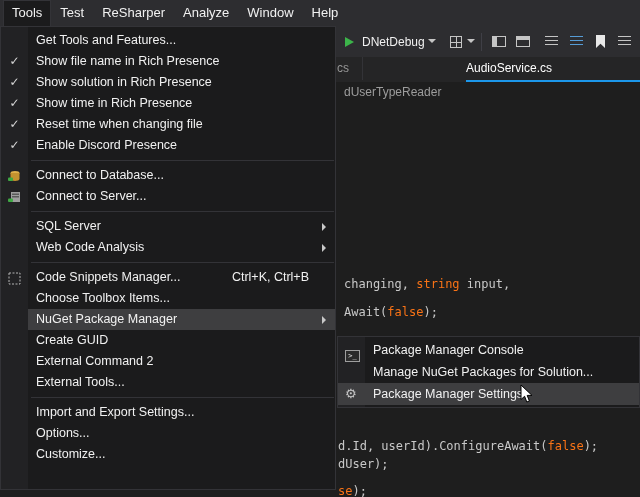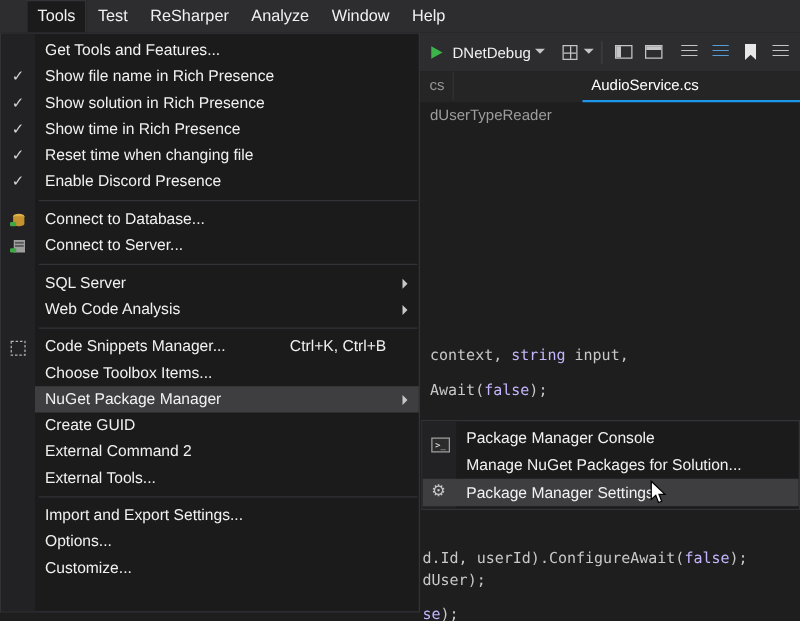--- a/index.html
+++ b/index.html
@@ -1,50 +1,50 @@
 <!DOCTYPE html>
 <html><head>
 <meta charset="utf-8">
 <style>
   *{margin:0;padding:0;box-sizing:border-box}
   html,body{width:640px;height:497px;overflow:hidden;background:#1e1e1e;
     font-family:"Liberation Sans",sans-serif;}
   
   .menubar{position:absolute;top:0;left:0;right:0;height:26px;background:#2d2d30;
-    display:flex;align-items:flex-end;padding-left:21px;z-index:5}
+    display:flex;align-items:flex-end;padding-left:3px;z-index:5}
   .mb-item{padding:0 9px;line-height:26px;font-size:13px;color:#f1f1f1;cursor:default}
   .mb-item.active{background:#1b1b1c;box-shadow:inset 1px 0 #333337,inset -1px 0 #333337,inset 0 1px #333337}
   
   .toolbar{position:absolute;top:26px;left:0;right:0;height:31px;background:#2d2d30}
   .tb-abs{position:absolute}
   .play{width:0;height:0;border-top:5px solid transparent;border-bottom:5px solid transparent;border-left:9px solid #3cb44a}
   .tb-label{font-size:12px;color:#f1f1f1;line-height:16px}
   .caret{width:0;height:0;border-left:4px solid transparent;border-right:4px solid transparent;border-top:4px solid #c5c5c5}
   .vsep{width:1px;height:18px;background:#3f3f46}
   .icon-grid{width:12px;height:12px;border:1px solid #c5c5c5;
     background:linear-gradient(#c5c5c5,#c5c5c5) 5px 0/1px 100% no-repeat,
                linear-gradient(#c5c5c5,#c5c5c5) 0 5px/100% 1px no-repeat}
   .icon-pane{width:14px;height:11px;border:1px solid #c5c5c5;background:linear-gradient(90deg,#c5c5c5 0 4px,transparent 4px)}
   .icon-pane2{width:14px;height:11px;border:1px solid #c5c5c5;background:linear-gradient(#c5c5c5 0 3px,transparent 3px)}
   .icon-lines{width:13px;height:11px;background:repeating-linear-gradient(to bottom,#c5c5c5 0 1px,transparent 1px 4px)}
   .icon-lines-b{width:13px;height:11px;background:repeating-linear-gradient(to bottom,#569cd6 0 1px,transparent 1px 4px)}
   .icon-flag{width:9px;height:13px;background:#e8e8e8;
     clip-path:polygon(0 0,100% 0,100% 100%,50% 68%,0 100%)}
   
   .tabbar{position:absolute;top:57px;left:0;right:0;height:25px;background:#252526}
-  .tab{position:absolute;top:0;height:23px;line-height:23px;text-align:center;font-size:12px;color:#969696;
+  .tab{position:absolute;top:0;height:23px;line-height:23px;font-size:12px;color:#969696;
     border-right:1px solid #333337;white-space:nowrap;overflow:hidden}
   .tab.active{color:#ffffff;border-right:none}
   .tab-underline{position:absolute;top:23px;left:466px;right:0;height:2px;background:#1c97ea}
   
   .breadcrumb{position:absolute;top:82px;left:0;right:0;height:20px;background:#1e1e1e}
   .breadcrumb span{position:absolute;left:344px;line-height:20px;font-size:12px;color:#9d9d9d}
   
   .code{position:absolute;font-family:"DejaVu Sans Mono",monospace;font-size:12px;color:#c8c8c8;white-space:pre;z-index:1}
-  .kw{color:#c4b5fd}
+  .kw{color:#f97316}
   
   .menu{position:absolute;top:26px;left:0;width:336px;height:464px;background:#1b1b1c;
     border:1px solid #333337;z-index:10;padding:3px 0;font-size:12.5px;color:#f1f1f1}
   .menu::before{content:"";position:absolute;left:0;top:0;bottom:0;width:27px;background:#222224}
   .mi{position:relative;height:21px;line-height:21px;padding-left:35px;padding-right:5px;white-space:nowrap;cursor:default}
   .mi.hl{background:linear-gradient(90deg,rgba(0,0,0,0) 0 27px,#3e3e40 27px 100%)}
   .check{position:absolute;left:0;top:0;width:27px;text-align:center;color:#d7d7d7;
     font-family:"DejaVu Sans",sans-serif;font-size:12px}
   .mic{position:absolute;left:7px;top:4px}
   .shortcut{position:absolute;right:26px;top:0}
@@ -115,21 +115,21 @@
 <div class="tabbar">
   <div class="tab" style="left:337px;width:26px">cs</div>
   <div class="tab active" style="left:466px;width:100px">AudioService.cs</div>
   <div class="tab-underline"></div>
 </div>
 
 <div class="breadcrumb">
   <span>dUserTypeReader</span>
 </div>
 
-<div class="code" style="left:344px;top:277px"><span>context, </span><span class="kw">string</span><span> input,</span></div>
+<div class="code" style="left:344px;top:277px"><span>changing, </span><span class="kw">string</span><span> input,</span></div>
 <div class="code" style="left:344px;top:305px"><span>Await(</span><span class="kw">false</span><span>);</span></div>
 <div class="code" style="left:338px;top:439px"><span>d.Id, userId).ConfigureAwait(</span><span class="kw">false</span><span>);</span></div>
 <div class="code" style="left:338px;top:457px"><span>dUser);</span></div>
 <div class="code" style="left:338px;top:484px"><span class="kw">se</span><span>);</span></div>
 
 <div class="menu">
   <div class="mi"><span>Get Tools and Features...</span></div>
   <div class="mi"><span class="check">✓</span><span>Show file name in Rich Presence</span></div>
   <div class="mi"><span class="check">✓</span><span>Show solution in Rich Presence</span></div>
   <div class="mi"><span class="check">✓</span><span>Show time in Rich Presence</span></div>

